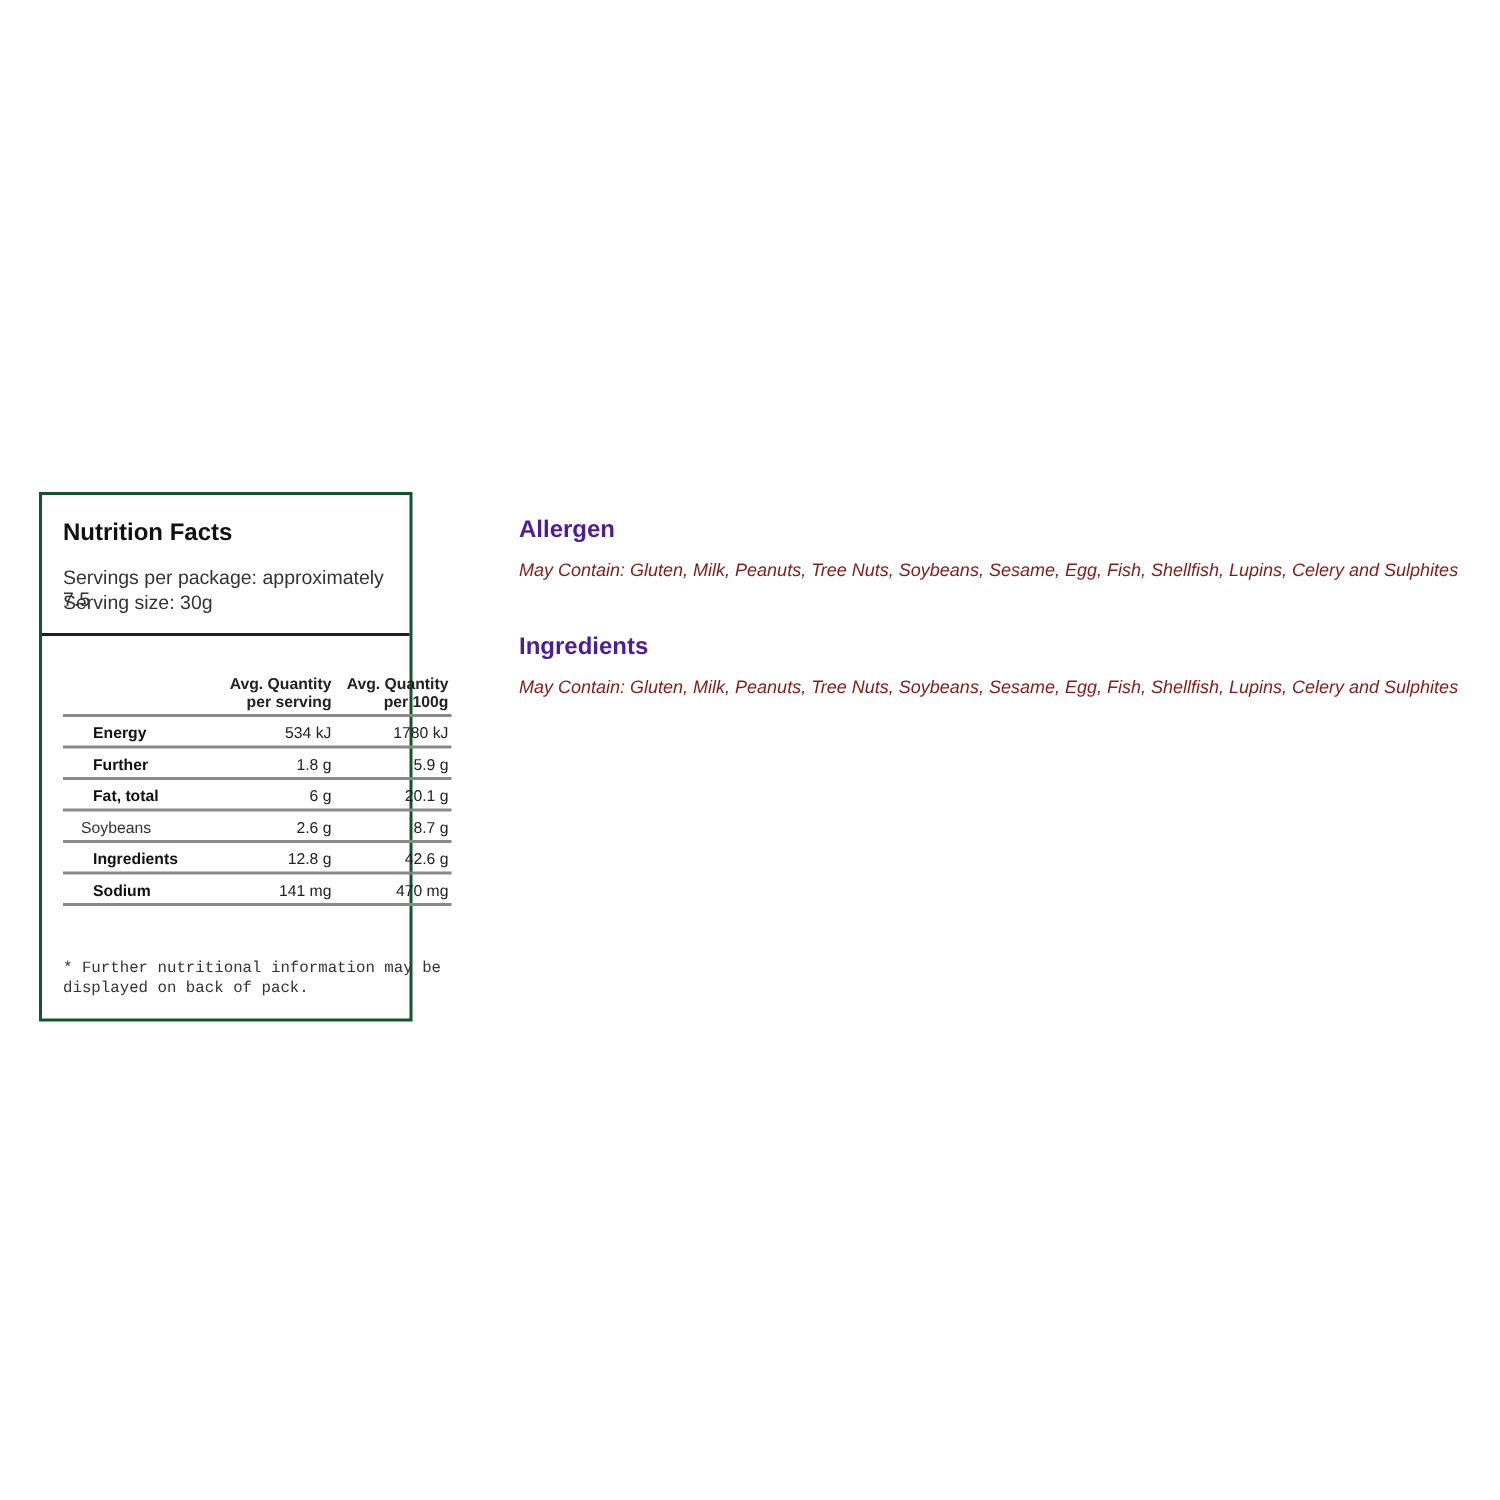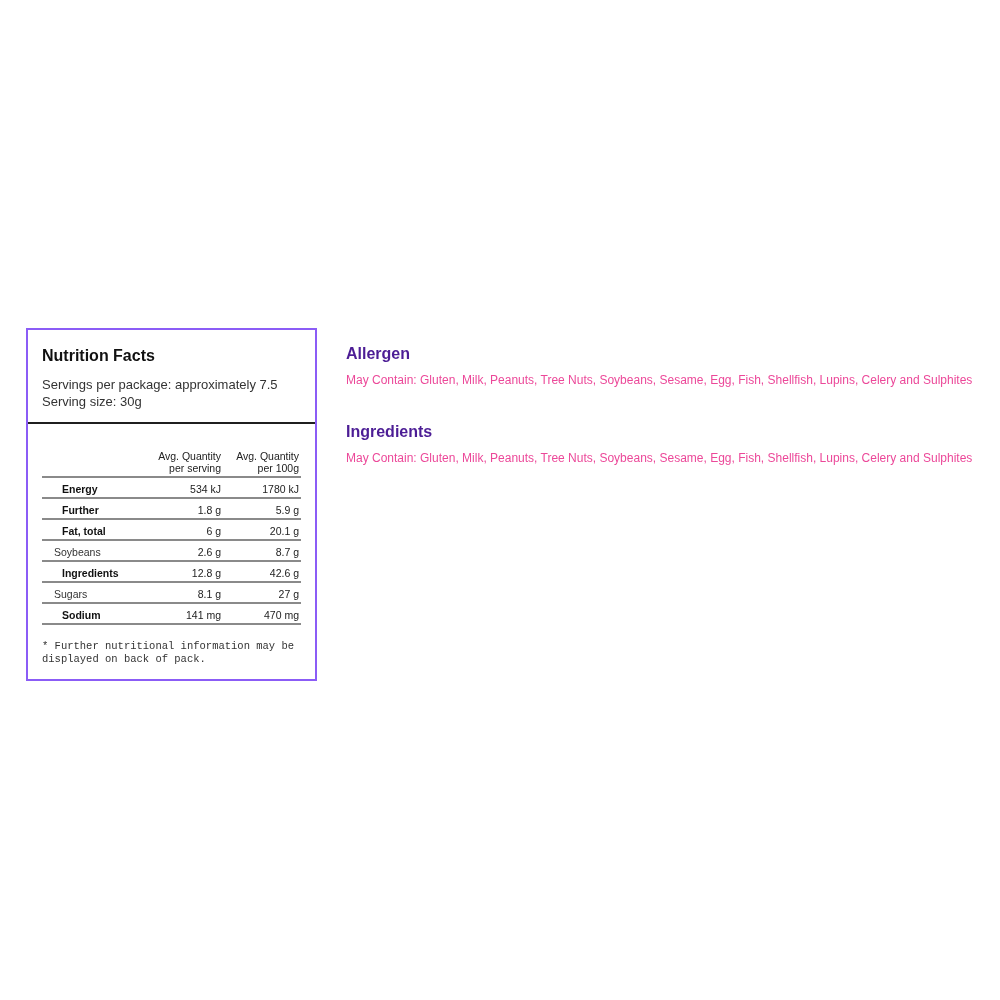--- a/index.html
+++ b/index.html
@@ -6,22 +6,22 @@
     html, body {
       width: 1000px; height: 1000px; background: #ffffff;
       font-family: "Liberation Sans", sans-serif; color: #1a1a1a;
       overflow: hidden;
     }
     .page { position: relative; width: 1000px; height: 1000px; }
 
     
     .panel {
       position: absolute; left: 26px; top: 328px;
-      width: 291px; height: 353px;
-      border: 2px solid #8b5cf6;
+      width: 249px; height: 353px;
+      border: 2px solid #14532d;
     }
     .panel-head {
       position: absolute; left: 0; top: 0; right: 0; height: 94px;
       border-bottom: 2px solid #1f1f1f;
     }
     .panel-title {
       position: absolute; left: 14px; top: 17px;
       font-size: 16px; font-weight: bold; color: #111;
     }
     .panel-sub {
@@ -30,21 +30,21 @@
     }
     .panel-sub.s1 { top: 47px; }
     .panel-sub.s2 { top: 64px; }
 
     .table {
       position: absolute; left: 14px; top: 118px; width: 259px;
     }
     .thead {
       position: relative; height: 30px;
       border-bottom: 2px solid #8a8a8a;
-      font-size: 10.5px; font-weight: normal; color: #222;
+      font-size: 10.5px; font-weight: bold; color: #222;
     }
     .th {
       position: absolute; top: 2px; text-align: right; line-height: 12px;
     }
     .th.c1 { right: 80px; }
     .th.c2 { right: 2px; }
     .row {
       position: relative; height: 21px;
       border-bottom: 2px solid #8a8a8a;
       font-size: 10.5px; color: #222;
@@ -60,22 +60,23 @@
       font-size: 10.5px; line-height: 13px; color: #333; font-family: Liberation Mono, monospace;
     }
 
     
     .section-title {
       position: absolute; left: 346px;
       font-size: 16px; font-weight: bold; color: #4c1d95;
     }
     .section-body {
       position: absolute; left: 346px;
-      font-size: 12px; color: #ec4899;
+      font-size: 12px; color: #7f1d1d;
       white-space: nowrap;
+      font-style: italic;
     }
     .allergen-title { top: 345px; }
     .allergen-body { top: 373px; }
     .ingredients-title { top: 423px; }
     .ingredients-body { top: 451px; }
   </style>
 </head>
 <body>
 
 <div class="page">
@@ -117,25 +118,20 @@
       <div class="row sub">
         <span class="label">Soybeans</span>
         <span class="v1">2.6 g</span>
         <span class="v2">8.7 g</span>
       </div>
       <div class="row bold">
         <span class="label">Ingredients</span>
         <span class="v1">12.8 g</span>
         <span class="v2">42.6 g</span>
       </div>
-      <div class="row sub">
-        <span class="label">Sugars</span>
-        <span class="v1">8.1 g</span>
-        <span class="v2">27 g</span>
-      </div>
       <div class="row bold">
         <span class="label">Sodium</span>
         <span class="v1">141 mg</span>
         <span class="v2">470 mg</span>
       </div>
     </div>
 
     <div class="footnote">* Further nutritional information may be displayed on back of pack.</div>
   </div>
 

